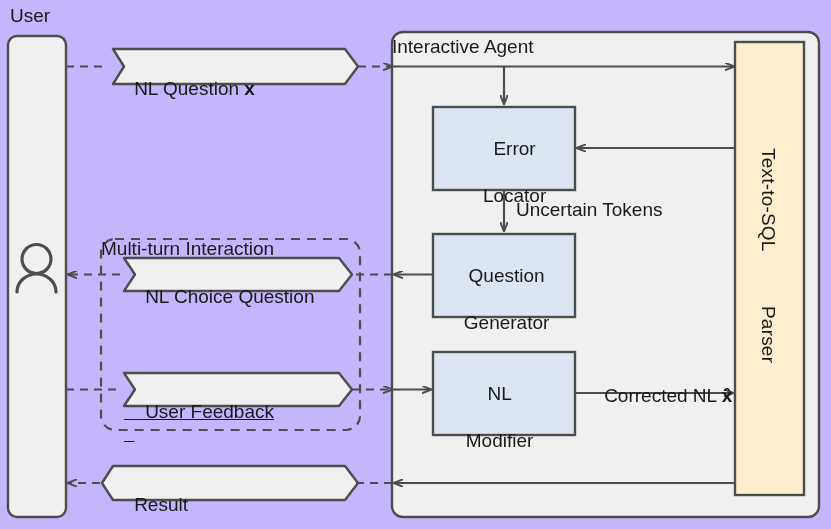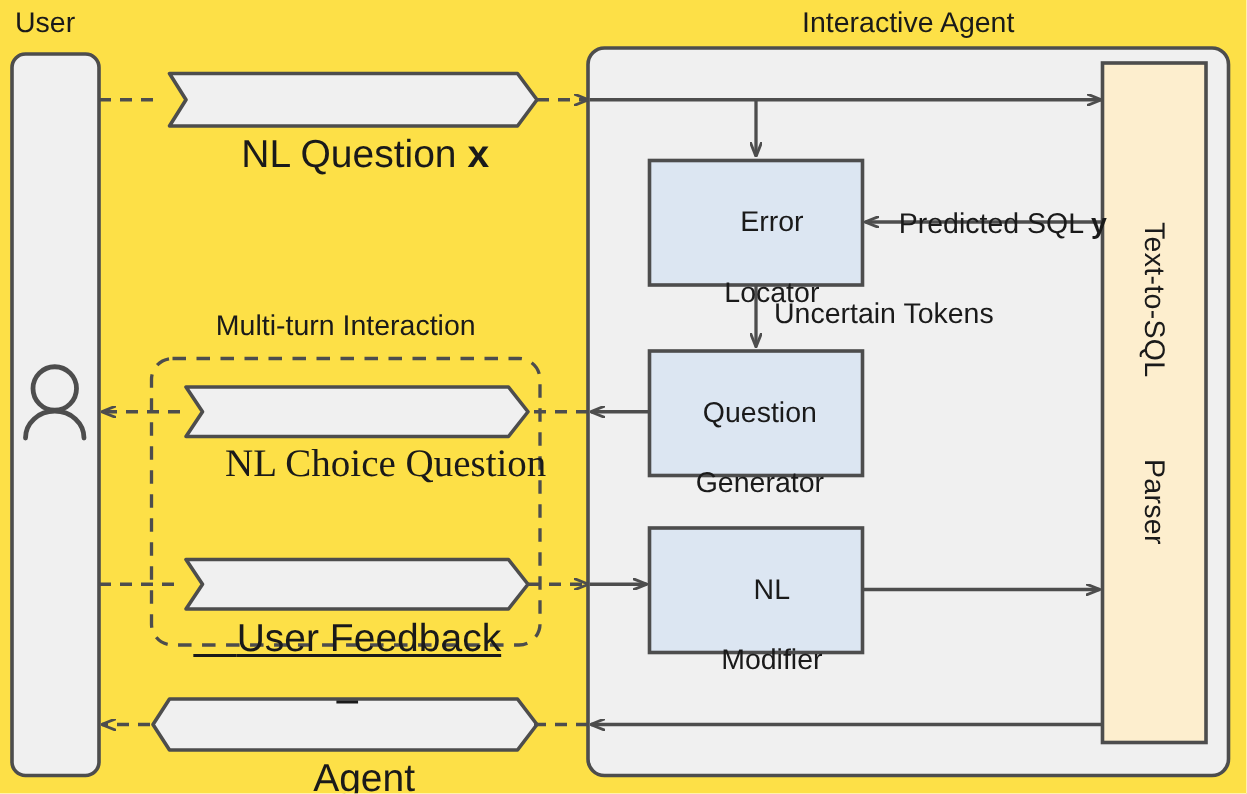--- a/index.html
+++ b/index.html
@@ -7,43 +7,43 @@
     padding: 0;
     background: #ffffff;
   }
   body {
     font-family: "Liberation Sans", sans-serif;
   }
   #stage {
     position: relative;
     width: 831px;
     height: 529px;
-    background: #fde047;
+    background: #c4b5fd;
     overflow: hidden;
   }
   svg.layer {
     position: absolute;
     left: 0;
     top: 0;
     width: 831px;
     height: 529px;
   }
   .lbl {
     position: absolute;
     color: #1a1a1a;
     font-size: 19px;
     line-height: 1.18;
     white-space: pre;
   }
-  .lbl.ctr { text-align: center; }
+  .lbl.ctr { text-align: left; margin-top: 31px; }
   .flagtext {
     position: absolute;
-    text-align: center;
+    text-align: left;
     color: #1a1a1a;
-    font-size: 26px;
+    font-size: 19px;
     white-space: pre;
   }
   .boxtext {
     position: absolute;
     text-align: center;
     color: #1a1a1a;
     font-size: 19px;
     line-height: 1.22;
     white-space: pre;
   }
@@ -141,39 +141,39 @@
   <div class="lbl ctr" style="left:101px; top:207px; width:259px;">Multi-turn Interaction</div>
 
   <div class="boxtext" style="left:433px; top:114px; width:142px;">
     <span>Error</span><br>
     <span>Locator</span>
   </div>
   <div class="boxtext" style="left:433px; top:241px; width:126px;">
     <span>Question</span><br>
     <span>Generator</span>
   </div>
-  <div class="boxtext" style="left:433px; top:359px; width:142px;">
+  <div class="boxtext" style="left:418px; top:359px; width:142px;">
     <span>NL</span><br>
     <span>Modifier</span>
   </div>
 
   <div class="vert" style="left:757px; top:148px;">Text-to-SQL</div>
   <div class="vert" style="left:757px; top:306px;">Parser</div>
 
   <div class="flagtext" style="left:113px; top:56px; width:232px;">
     <span>NL Question </span><span class="bold">x</span>
   </div>
-  <div class="flagtext" style="left:124px; top:264px; width:215px;font-family:Liberation Serif, serif;">
+  <div class="flagtext" style="left:124px; top:264px; width:215px;">
     <span>NL Choice Question</span>
   </div>
   <div class="flagtext" style="left:124px; top:379px; width:215px;text-decoration:underline;">
     <span>User Feedback</span>
   </div>
   <div class="flagtext" style="left:113px; top:472px; width:232px;">
-    <span>Agent</span>
+    <span>Result</span>
   </div>
 
-  <div class="lbl" style="left:578px; top:117px;">
-    <span>Predicted SQL </span><span class="bold">y</span>
+  <div class="lbl" style="left:516px; top:199px;">Uncertain Tokens</div>
+  <div class="lbl" style="left:583px; top:363px;">
+    <span>Corrected NL </span><span class="bold">x̂</span>
   </div>
-  <div class="lbl" style="left:516px; top:199px;">Uncertain Tokens</div>
 
 </div>
 
 </body></html>

